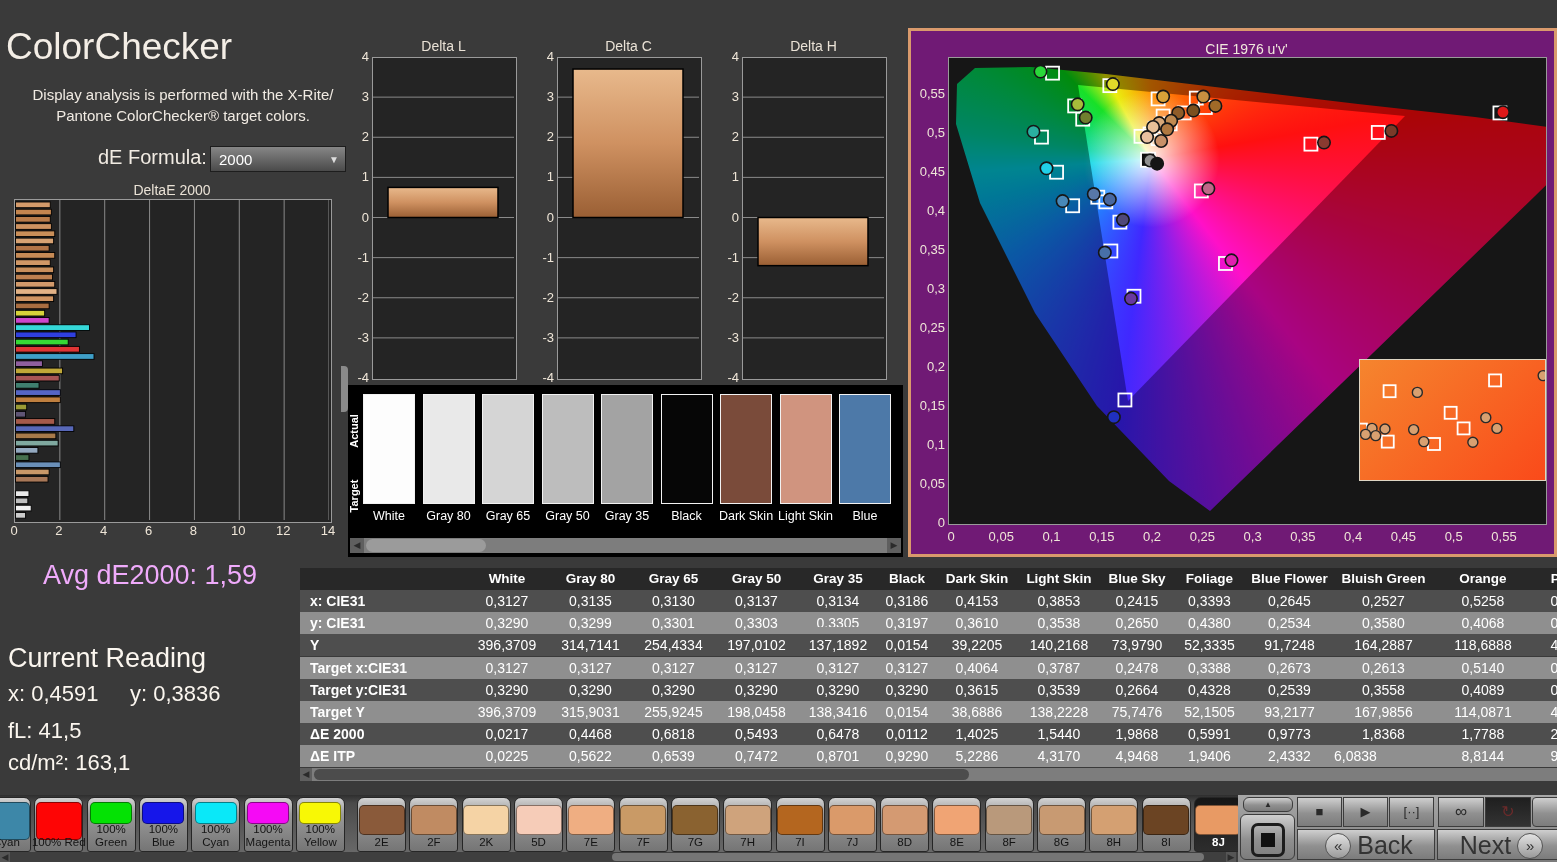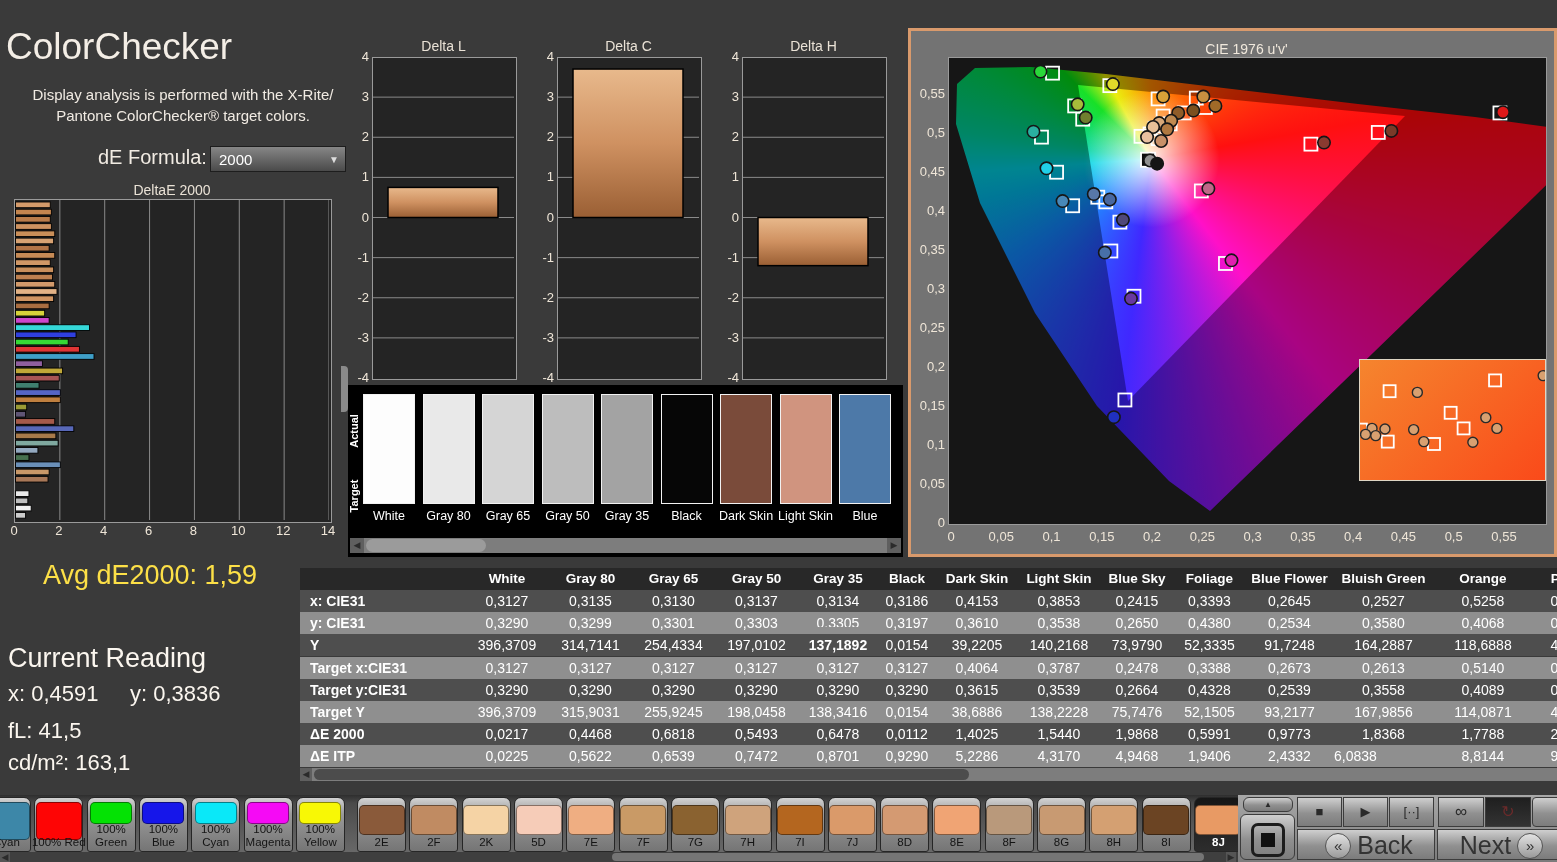--- a/index.html
+++ b/index.html
@@ -20,25 +20,25 @@
   
   .swatch-panel{position:absolute;left:348px;top:385px;width:555px;height:172px;background:#000;}
   .rot-label{position:absolute;left:-24px;width:60px;font-size:11px;font-weight:bold;color:#fff;
              transform:rotate(-90deg);text-align:center;}
   .hscroll{position:absolute;background:#7d7d7d;}
   .hs-thumb{position:absolute;top:1px;bottom:1px;background:#9b9b9b;border-radius:7px;}
   .hs-thumb.dark{background:#4c4c4c;}
   .hs-arrow{position:absolute;top:0;bottom:0;width:14px;background:#5f5f5f;color:#2b2b2b;
             font-size:9px;text-align:center;line-height:14px;}
   
-  .sum-big{position:absolute;width:300px;text-align:center;font-size:27px;color:#fde047;}
+  .sum-big{position:absolute;width:300px;text-align:center;font-size:27px;color:#f0abfc;}
   .sum-left{position:absolute;left:8px;font-size:27px;color:#fbf6ef;}
   .sum-val{position:absolute;font-size:22px;color:#fbf6ef;}
   
-  .cie-panel{position:absolute;left:908px;top:28px;width:649px;height:529px;background:#737373;
+  .cie-panel{position:absolute;left:908px;top:28px;width:649px;height:529px;background:#701a75;
              border:3px solid #d99a6c;box-sizing:border-box;}
   .cie-title{position:absolute;left:37px;top:10px;width:597px;text-align:center;font-size:14px;color:#f0e8dc;}
   .cie-plot{position:absolute;left:37px;top:26px;width:597px;height:466px;background:#161616;
             border:1px solid #9a9a9a;overflow:hidden;}
   .cie-grad{position:absolute;left:0;top:0;width:597px;height:466px;
     background:
       radial-gradient(circle 95px at 202px 101px, rgba(255,255,255,.93), rgba(255,255,255,0) 72%),
       conic-gradient(from 0deg at 202px 101px,
         #ff9000 0deg,#ff1010 80deg,#ff10c8 142deg,#4028ff 187deg,#2090ff 235deg,
         #10d8e8 266deg,#10d8a8 278deg,#18e028 315deg,#eaee10 331deg,#ff9000 360deg);}
@@ -460,21 +460,21 @@
         <div style="position: absolute; top: 0px; height: 22px; line-height: 22px; text-align: center; font-size: 14px; color: rgb(255, 255, 255); overflow: hidden; white-space: nowrap; left: 1034px; width: 99px;">0,3580</div>
         <div style="position: absolute; top: 0px; height: 22px; line-height: 22px; text-align: center; font-size: 14px; color: rgb(255, 255, 255); overflow: hidden; white-space: nowrap; left: 1133px; width: 100px;">0,4068</div>
         <div style="position: absolute; top: 0px; height: 22px; line-height: 22px; text-align: center; font-size: 14px; color: rgb(255, 255, 255); overflow: hidden; white-space: nowrap; left: 1233px; width: 70px;">0,186</div>
       </div>
       <div style="position: absolute; left: 0px; height: 22px; width: 1303px; top: 66.4px; background: rgb(78, 78, 78);">
         <div style="position: absolute; top: 0px; height: 22px; line-height: 22px; font-weight: bold; font-size: 14px; color: rgb(255, 255, 255); padding-left: 10px; box-sizing: border-box; left: 0px; width: 165px; white-space: nowrap; overflow: hidden;">Y</div>
         <div style="position: absolute; top: 0px; height: 22px; line-height: 22px; text-align: center; font-size: 14px; color: rgb(255, 255, 255); overflow: hidden; white-space: nowrap; left: 165px; width: 84px;">396,3709</div>
         <div style="position: absolute; top: 0px; height: 22px; line-height: 22px; text-align: center; font-size: 14px; color: rgb(255, 255, 255); overflow: hidden; white-space: nowrap; left: 249px; width: 83px;">314,7141</div>
         <div style="position: absolute; top: 0px; height: 22px; line-height: 22px; text-align: center; font-size: 14px; color: rgb(255, 255, 255); overflow: hidden; white-space: nowrap; left: 332px; width: 83px;">254,4334</div>
         <div style="position: absolute; top: 0px; height: 22px; line-height: 22px; text-align: center; font-size: 14px; color: rgb(255, 255, 255); overflow: hidden; white-space: nowrap; left: 415px; width: 83px;">197,0102</div>
-        <div style="position: absolute; top: 0px; height: 22px; line-height: 22px; text-align: center; font-size: 14px; color: rgb(255, 255, 255); overflow: hidden; white-space: nowrap; left: 498px; width: 80px; font-weight: bold;">137,1892</div>
+        <div style="position: absolute; top: 0px; height: 22px; line-height: 22px; text-align: center; font-size: 14px; color: rgb(255, 255, 255); overflow: hidden; white-space: nowrap; left: 498px; width: 80px;">137,1892</div>
         <div style="position: absolute; top: 0px; height: 22px; line-height: 22px; text-align: center; font-size: 14px; color: rgb(255, 255, 255); overflow: hidden; white-space: nowrap; left: 578px; width: 58px;">0,0154</div>
         <div style="position: absolute; top: 0px; height: 22px; line-height: 22px; text-align: center; font-size: 14px; color: rgb(255, 255, 255); overflow: hidden; white-space: nowrap; left: 636px; width: 82px;">39,2205</div>
         <div style="position: absolute; top: 0px; height: 22px; line-height: 22px; text-align: center; font-size: 14px; color: rgb(255, 255, 255); overflow: hidden; white-space: nowrap; left: 718px; width: 82px;">140,2168</div>
         <div style="position: absolute; top: 0px; height: 22px; line-height: 22px; text-align: center; font-size: 14px; color: rgb(255, 255, 255); overflow: hidden; white-space: nowrap; left: 800px; width: 74px;">73,9790</div>
         <div style="position: absolute; top: 0px; height: 22px; line-height: 22px; text-align: center; font-size: 14px; color: rgb(255, 255, 255); overflow: hidden; white-space: nowrap; left: 874px; width: 71px;">52,3335</div>
         <div style="position: absolute; top: 0px; height: 22px; line-height: 22px; text-align: center; font-size: 14px; color: rgb(255, 255, 255); overflow: hidden; white-space: nowrap; left: 945px; width: 89px;">91,7248</div>
         <div style="position: absolute; top: 0px; height: 22px; line-height: 22px; text-align: center; font-size: 14px; color: rgb(255, 255, 255); overflow: hidden; white-space: nowrap; left: 1034px; width: 99px;">164,2887</div>
         <div style="position: absolute; top: 0px; height: 22px; line-height: 22px; text-align: center; font-size: 14px; color: rgb(255, 255, 255); overflow: hidden; white-space: nowrap; left: 1133px; width: 100px;">118,6888</div>
         <div style="position: absolute; top: 0px; height: 22px; line-height: 22px; text-align: center; font-size: 14px; color: rgb(255, 255, 255); overflow: hidden; white-space: nowrap; left: 1233px; width: 70px;">44,05</div>
       </div>

